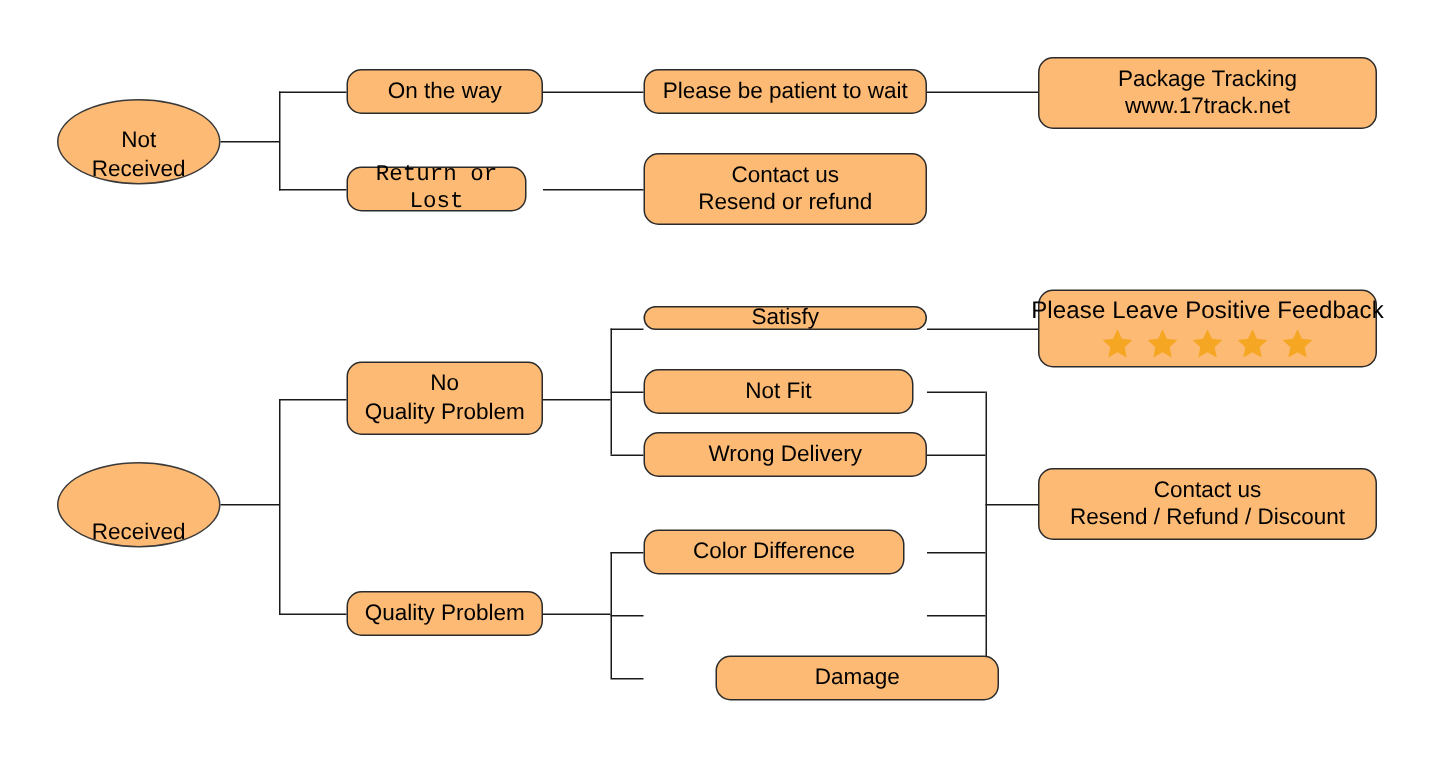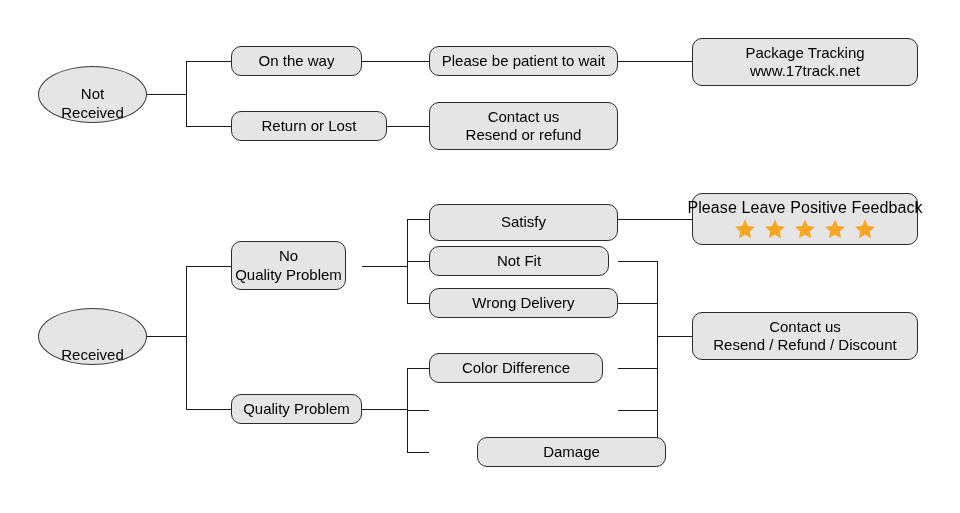--- a/index.html
+++ b/index.html
@@ -24,21 +24,21 @@
     position: absolute;
     background: #1a1a1a;
   }
   .line.h { height: 1px; }
   .line.v { width: 1px; }
 
   
   .node {
     position: absolute;
     box-sizing: border-box;
-    background: #e5e5e5;
+    background: #fdba74;
     border: 1px solid #2b2b2b;
     display: flex;
     align-items: center;
     justify-content: center;
     text-align: center;
     color: #000000;
     line-height: 1.22;
     z-index: 3;
   }
   .node.rounded { border-radius: 10px; }
@@ -108,21 +108,21 @@
     <span class="txt">Please be patient to wait</span>
   </div>
 
   <div class="line h" style="left:618px; top:61px; width:74px;"></div>
 
   <div class="node rounded f15" style="left:692px; top:38px; width:226px; height:48px;">
     <span class="txt">Package Tracking
 www.17track.net</span>
   </div>
 
-  <div class="node rounded f15" style="left:231px; top:111px; width:156px; height:30px;">
+  <div class="node rounded f15" style="left:231px; top:111px; width:120px; height:30px;font-family:Liberation Mono, monospace;">
     <span class="txt">Return or Lost</span>
   </div>
 
   <div class="line h" style="left:362px; top:126px; width:67px;"></div>
 
   <div class="node rounded f15" style="left:429px; top:102px; width:189px; height:48px;">
     <span class="txt">Contact us
 Resend or refund</span>
   </div>
 
@@ -131,32 +131,32 @@
   </div>
 
   <div class="line h" style="left:147px; top:336px; width:39px;"></div>
 
   <div class="line v" style="left:186px; top:266px; height:144px;"></div>
 
   <div class="line h" style="left:186px; top:266px; width:45px;"></div>
 
   <div class="line h" style="left:186px; top:409px; width:45px;"></div>
 
-  <div class="node rounded f15" style="left:231px; top:241px; width:115px; height:49px;">
+  <div class="node rounded f15" style="left:231px; top:241px; width:131px; height:49px;">
     <span class="txt">No
 Quality Problem</span>
   </div>
 
   <div class="line h" style="left:362px; top:266px; width:45px;"></div>
   <div class="line v" style="left:407px; top:219px; height:84px;"></div>
   <div class="line h" style="left:407px; top:219px; width:22px;"></div>
   <div class="line h" style="left:407px; top:261px; width:22px;"></div>
   <div class="line h" style="left:407px; top:303px; width:22px;"></div>
 
-  <div class="node rounded f15" style="left:429px; top:204px; width:189px; height:37px;">
+  <div class="node rounded f15" style="left:429px; top:204px; width:189px; height:16px;">
     <span class="txt">Satisfy</span>
   </div>
 
   <div class="node rounded f15" style="left:429px; top:246px; width:180px; height:30px;">
     <span class="txt">Not Fit</span>
   </div>
 
   <div class="node rounded f15" style="left:429px; top:288px; width:189px; height:30px;">
     <span class="txt">Wrong Delivery</span>
   </div>

